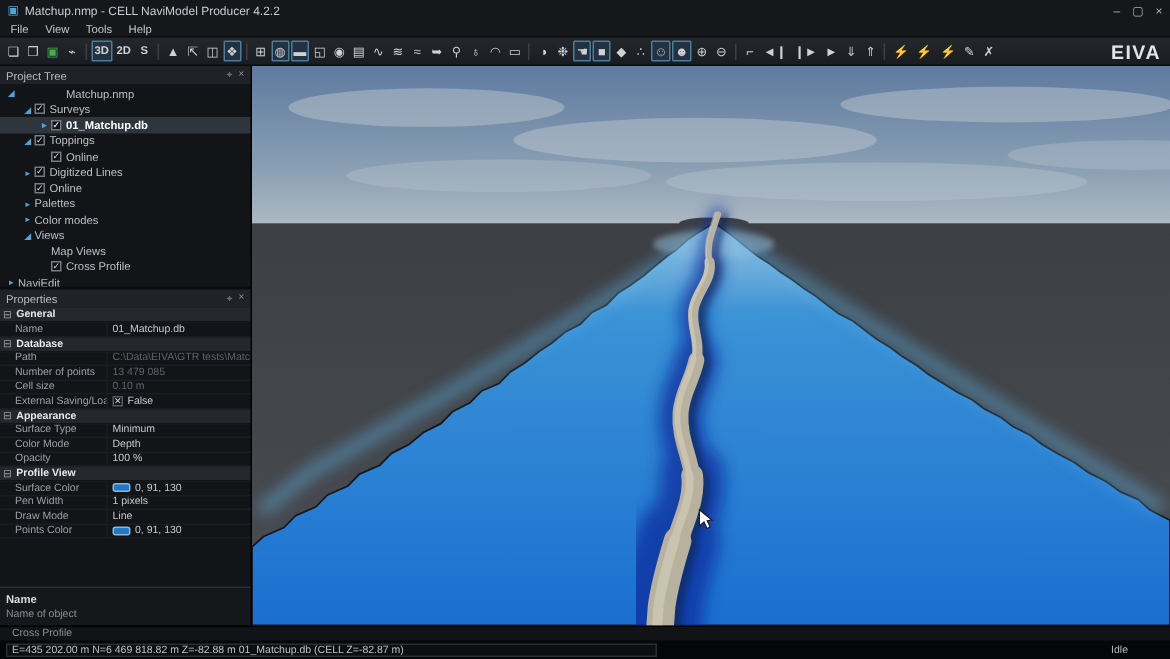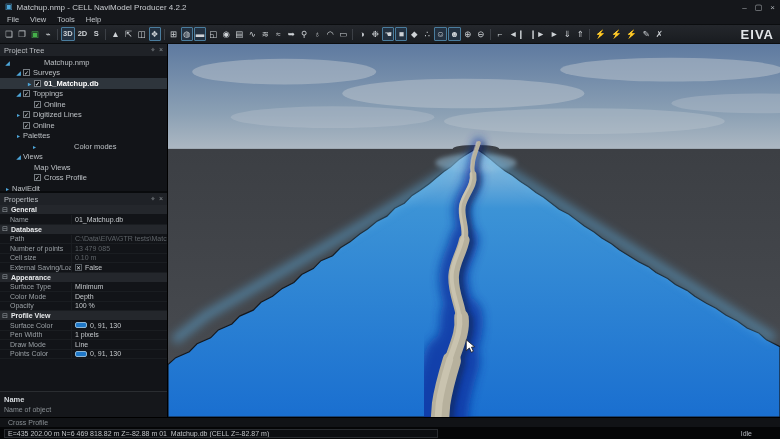--- a/index.html
+++ b/index.html
@@ -204,21 +204,21 @@
             </div>
             <div class="tree-row" style="padding-left: 14px;">
               <span class="tw-arrow"></span>
               <span class="tw-cb">✓</span>
               <span>Online</span>
             </div>
             <div class="tree-row" style="padding-left: 14px;">
               <span class="tw-arrow">▸</span>
               <span>Palettes</span>
             </div>
-            <div class="tree-row" style="padding-left: 30px; gap: 35px;">
+            <div class="tree-row" style="padding-left: 14px;">
               <span class="tw-arrow">▸</span>
               <span>Color modes</span>
             </div>
             <div class="tree-row" style="padding-left: 14px;">
               <span class="tw-arrow">◢</span>
               <span>Views</span>
             </div>
             <div class="tree-row" style="padding-left: 25px;">
               <span class="tw-arrow"></span>
               <span>Map Views</span>

